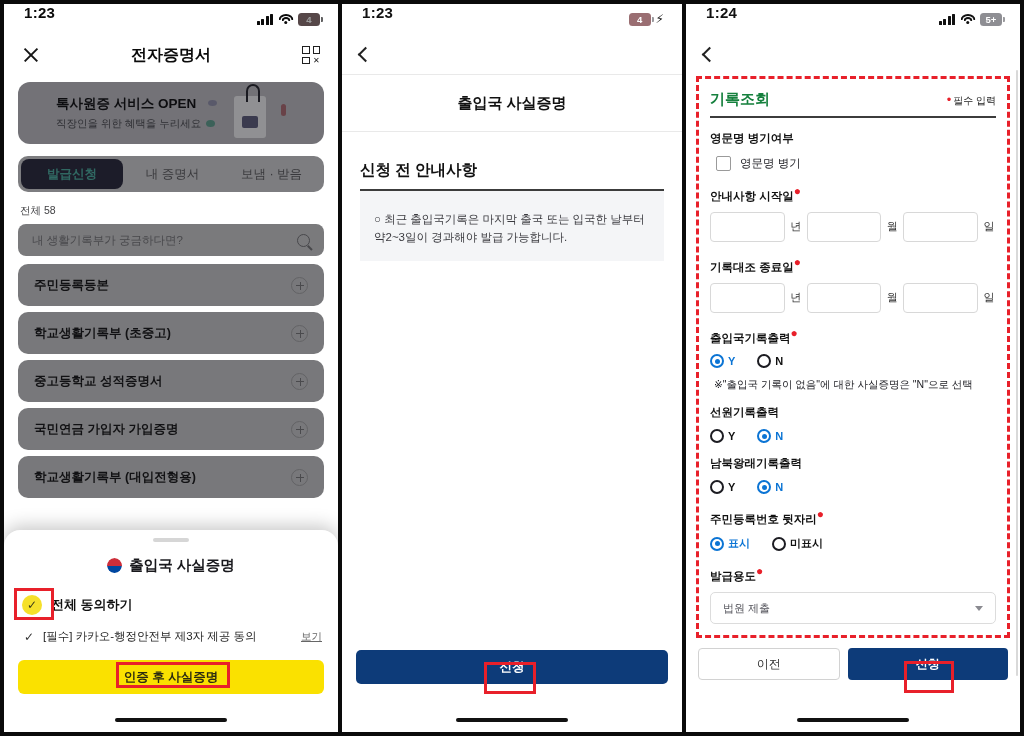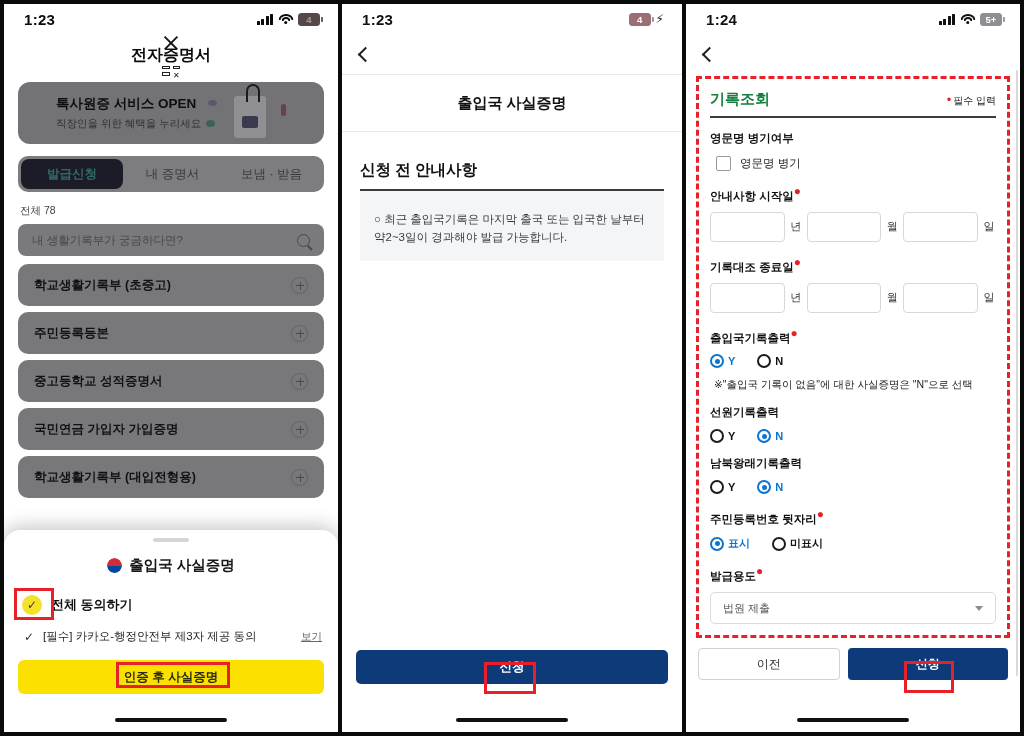--- a/index.html
+++ b/index.html
@@ -13,21 +13,21 @@
   .panel { position: relative; height: 736px; background: #fff; overflow: hidden; }
   .panel.p1 { width: 340px; border: 4px solid #0a0a0a; border-right: 2px solid #0a0a0a; }
   .panel.p2 { width: 344px; border: 4px solid #0a0a0a; border-left: 2px solid #0a0a0a; border-right: 2px solid #0a0a0a;}
   .panel.p3 { width: 340px; border: 4px solid #0a0a0a; border-left: 2px solid #0a0a0a; }
 
   
   .dim { filter: brightness(0.62) saturate(0.55); }
 
   
   .statusbar {
-    height: 30px; display: flex; align-items: center;
+    height: 30px; display: flex; 
     justify-content: space-between; padding: 0 18px 0 20px; gap: 44px;
   }
   .sb-time { font-size: 15px; font-weight: bold; color: #111; letter-spacing: .3px; }
   .sb-right { display: flex; align-items: center; gap: 5px; }
   .bars { display: flex; align-items: flex-end; gap: 1.5px; height: 11px; }
   .bars i { display:block; width: 3px; background: #111; border-radius: .5px; }
   .bars i:nth-child(1){height:4px}.bars i:nth-child(2){height:6px}
   .bars i:nth-child(3){height:8.5px}.bars i:nth-child(4){height:11px}
   .wifi { position: relative; width: 15px; height: 11px; }
   .wifi span { position:absolute; left:50%; transform:translateX(-50%);
@@ -39,21 +39,21 @@
     min-width: 22px; height: 13px; border-radius: 3.5px; background: #8e8e93;
     color: #fff; font-size: 9.5px; font-weight: bold; display:flex;
     align-items:center; justify-content:center; padding: 0 3px; position: relative;
   }
   .batt.red { background: #9a6e72; }
   .batt::after{ content:""; position:absolute; right:-3px; top:4px; width:2px;height:5px;
     background:#9a9a9e; border-radius:0 1px 1px 0;}
   .bolt { font-size: 12px; color:#111; line-height:1; }
 
   
-  .p1-head { height: 42px; display:flex; align-items:center; justify-content:space-between; padding: 0 18px; flex-direction: column; }
+  .p1-head { height: 42px; display:flex; align-items:center; justify-content:space-between; padding: 0 18px; }
   .p1-title { font-size: 16px; font-weight: bold; color:#121212; }
   .icon-x { width:18px; height:18px; position:relative; }
   .icon-x::before,.icon-x::after{content:"";position:absolute;left:0;top:8px;width:18px;height:1.8px;background:#222;}
   .icon-x::before{transform:rotate(45deg);} .icon-x::after{transform:rotate(-45deg);}
   .qr { width:18px; height:18px; display:grid; grid-template-columns:1fr 1fr; grid-template-rows:1fr 1fr; gap:3px;}
   .qr i{ border:1.6px solid #333; display:block; }
   .qr i:last-child{ border:none; background:transparent; position:relative;}
   .qr i:last-child::before{content:"✕"; font-size:8px; color:#333; position:absolute; inset:0; text-align:center; line-height:7px;}
 
   .banner {
@@ -215,34 +215,34 @@
             <div class="blob3"></div>
         </div>
       </div>
 
       <div class="tabs">
         <div class="tab active">발급신청</div>
         <div class="tab">내 증명서</div>
         <div class="tab">보냄 · 받음</div>
       </div>
 
-      <div class="count">전체 78</div>
+      <div class="count">전체 58</div>
 
       <div class="search">
         <span>내 생활기록부가 궁금하다면?</span>
         <div class="mag"></div>
       </div>
 
       <div class="doclist">
         <div class="docrow">
+          <span>주민등록등본</span>
+          <div class="plus"></div>
+        </div>
+        <div class="docrow">
           <span>학교생활기록부 (초중고)</span>
-          <div class="plus"></div>
-        </div>
-        <div class="docrow">
-          <span>주민등록등본</span>
           <div class="plus"></div>
         </div>
         <div class="docrow">
           <span>중고등학교 성적증명서</span>
           <div class="plus"></div>
         </div>
         <div class="docrow">
           <span>국민연금 가입자 가입증명</span>
           <div class="plus"></div>
         </div>

